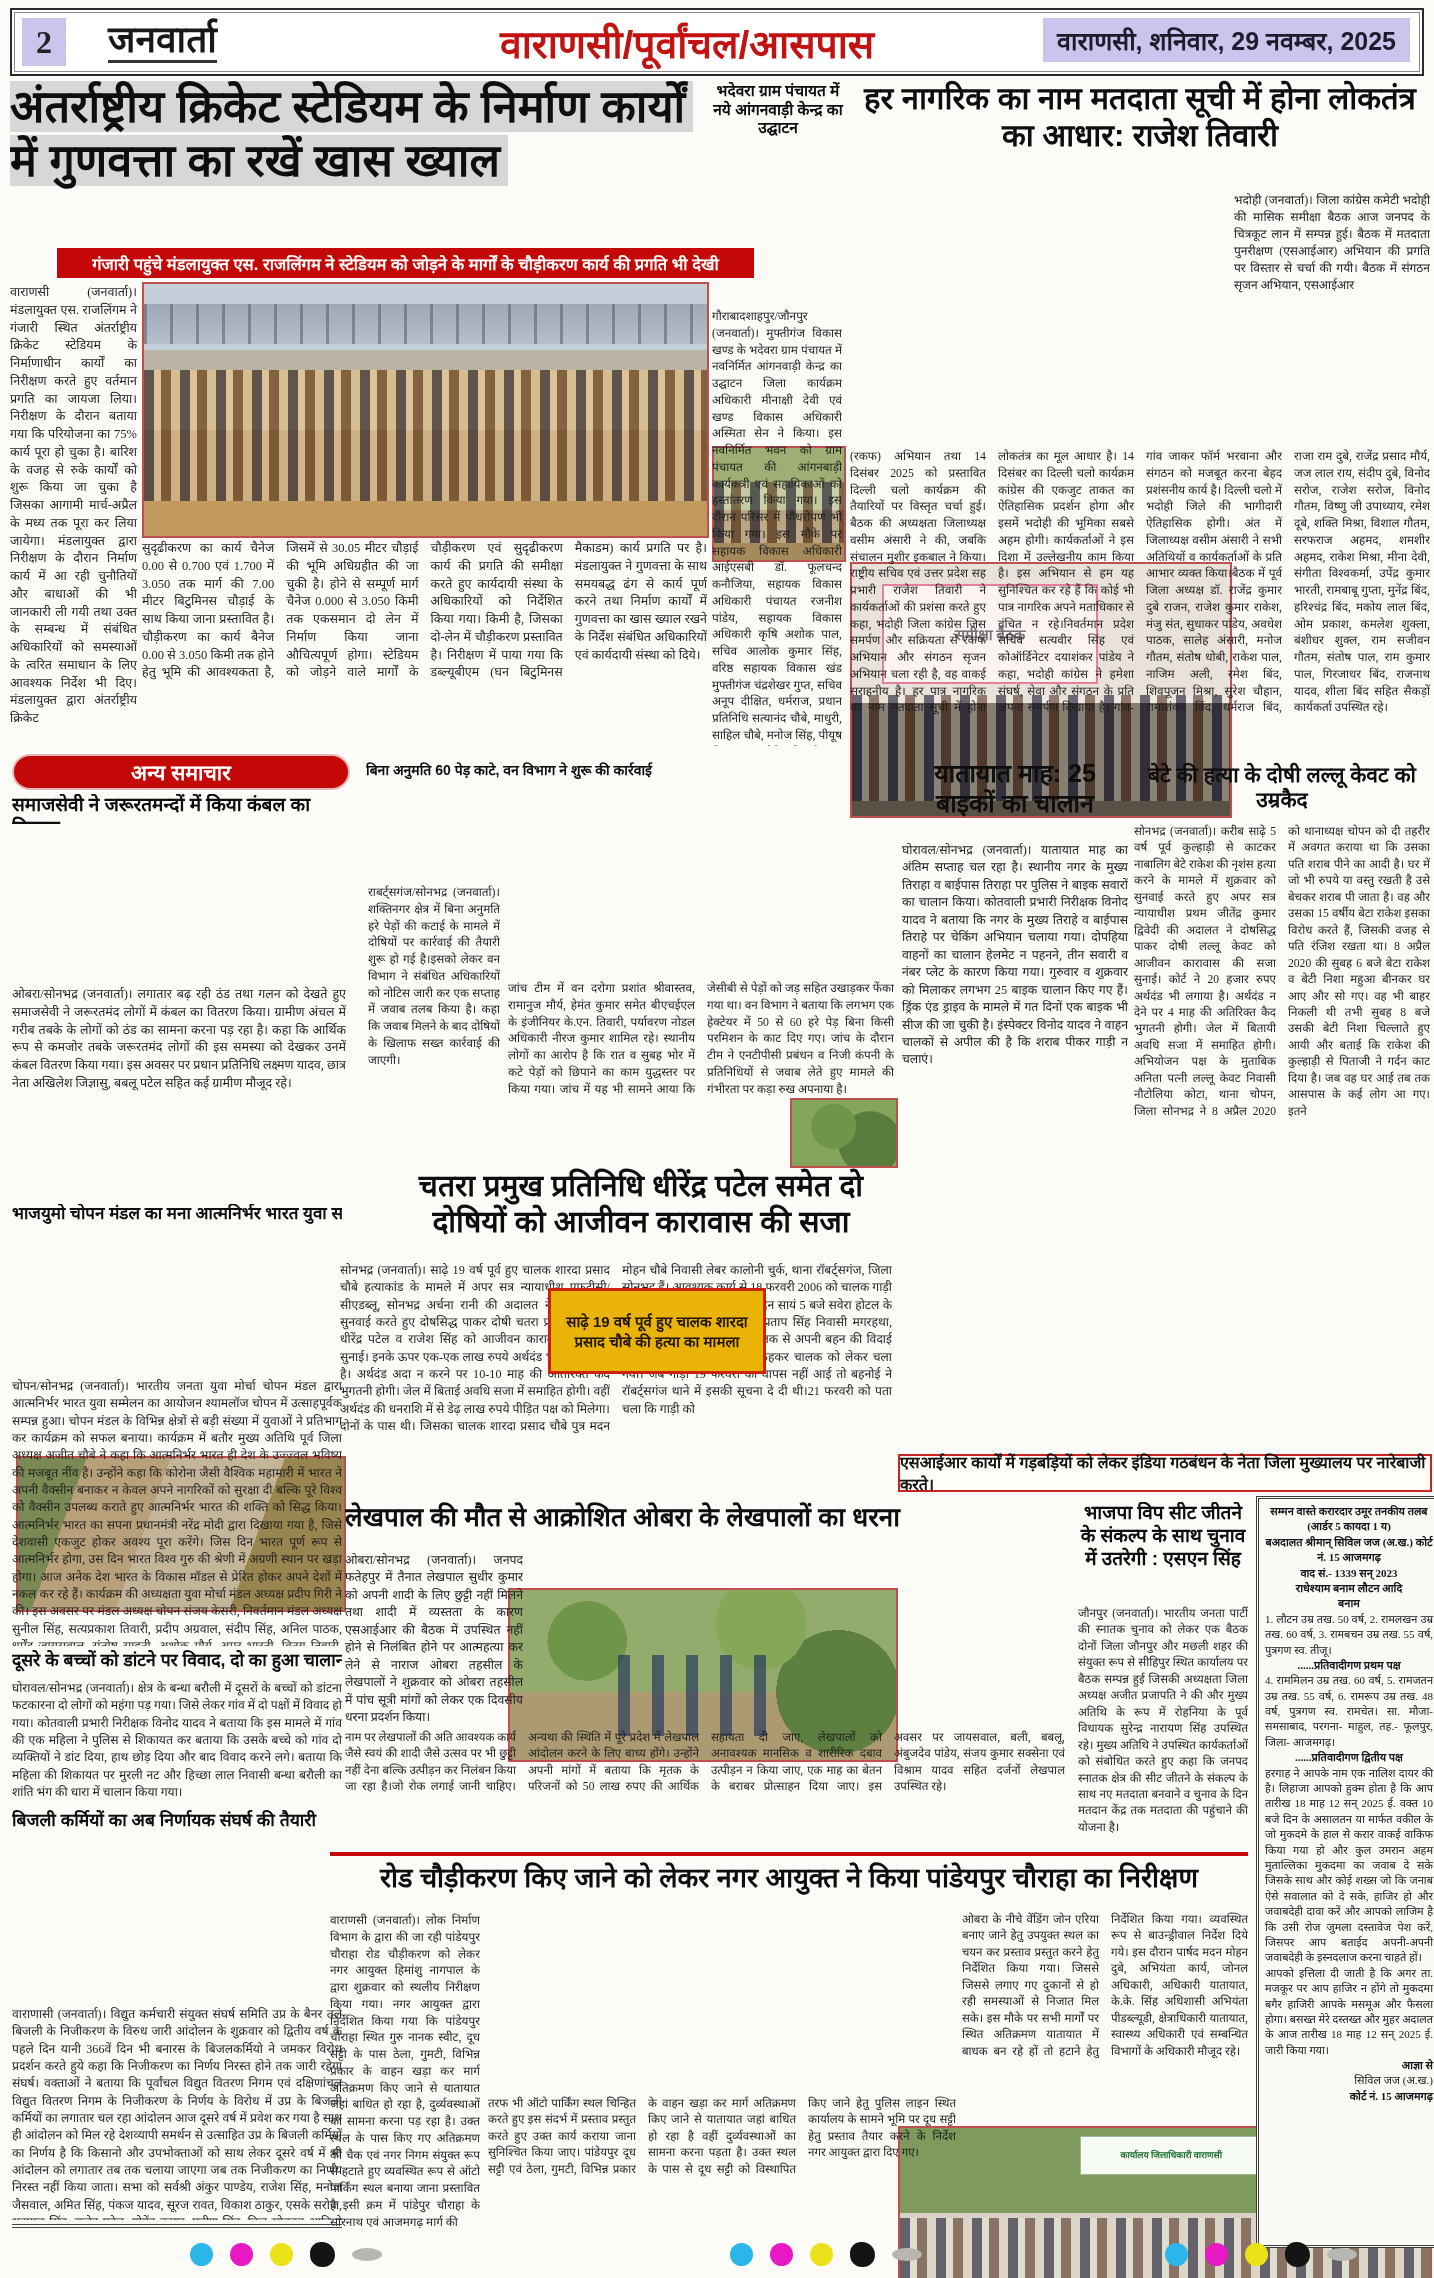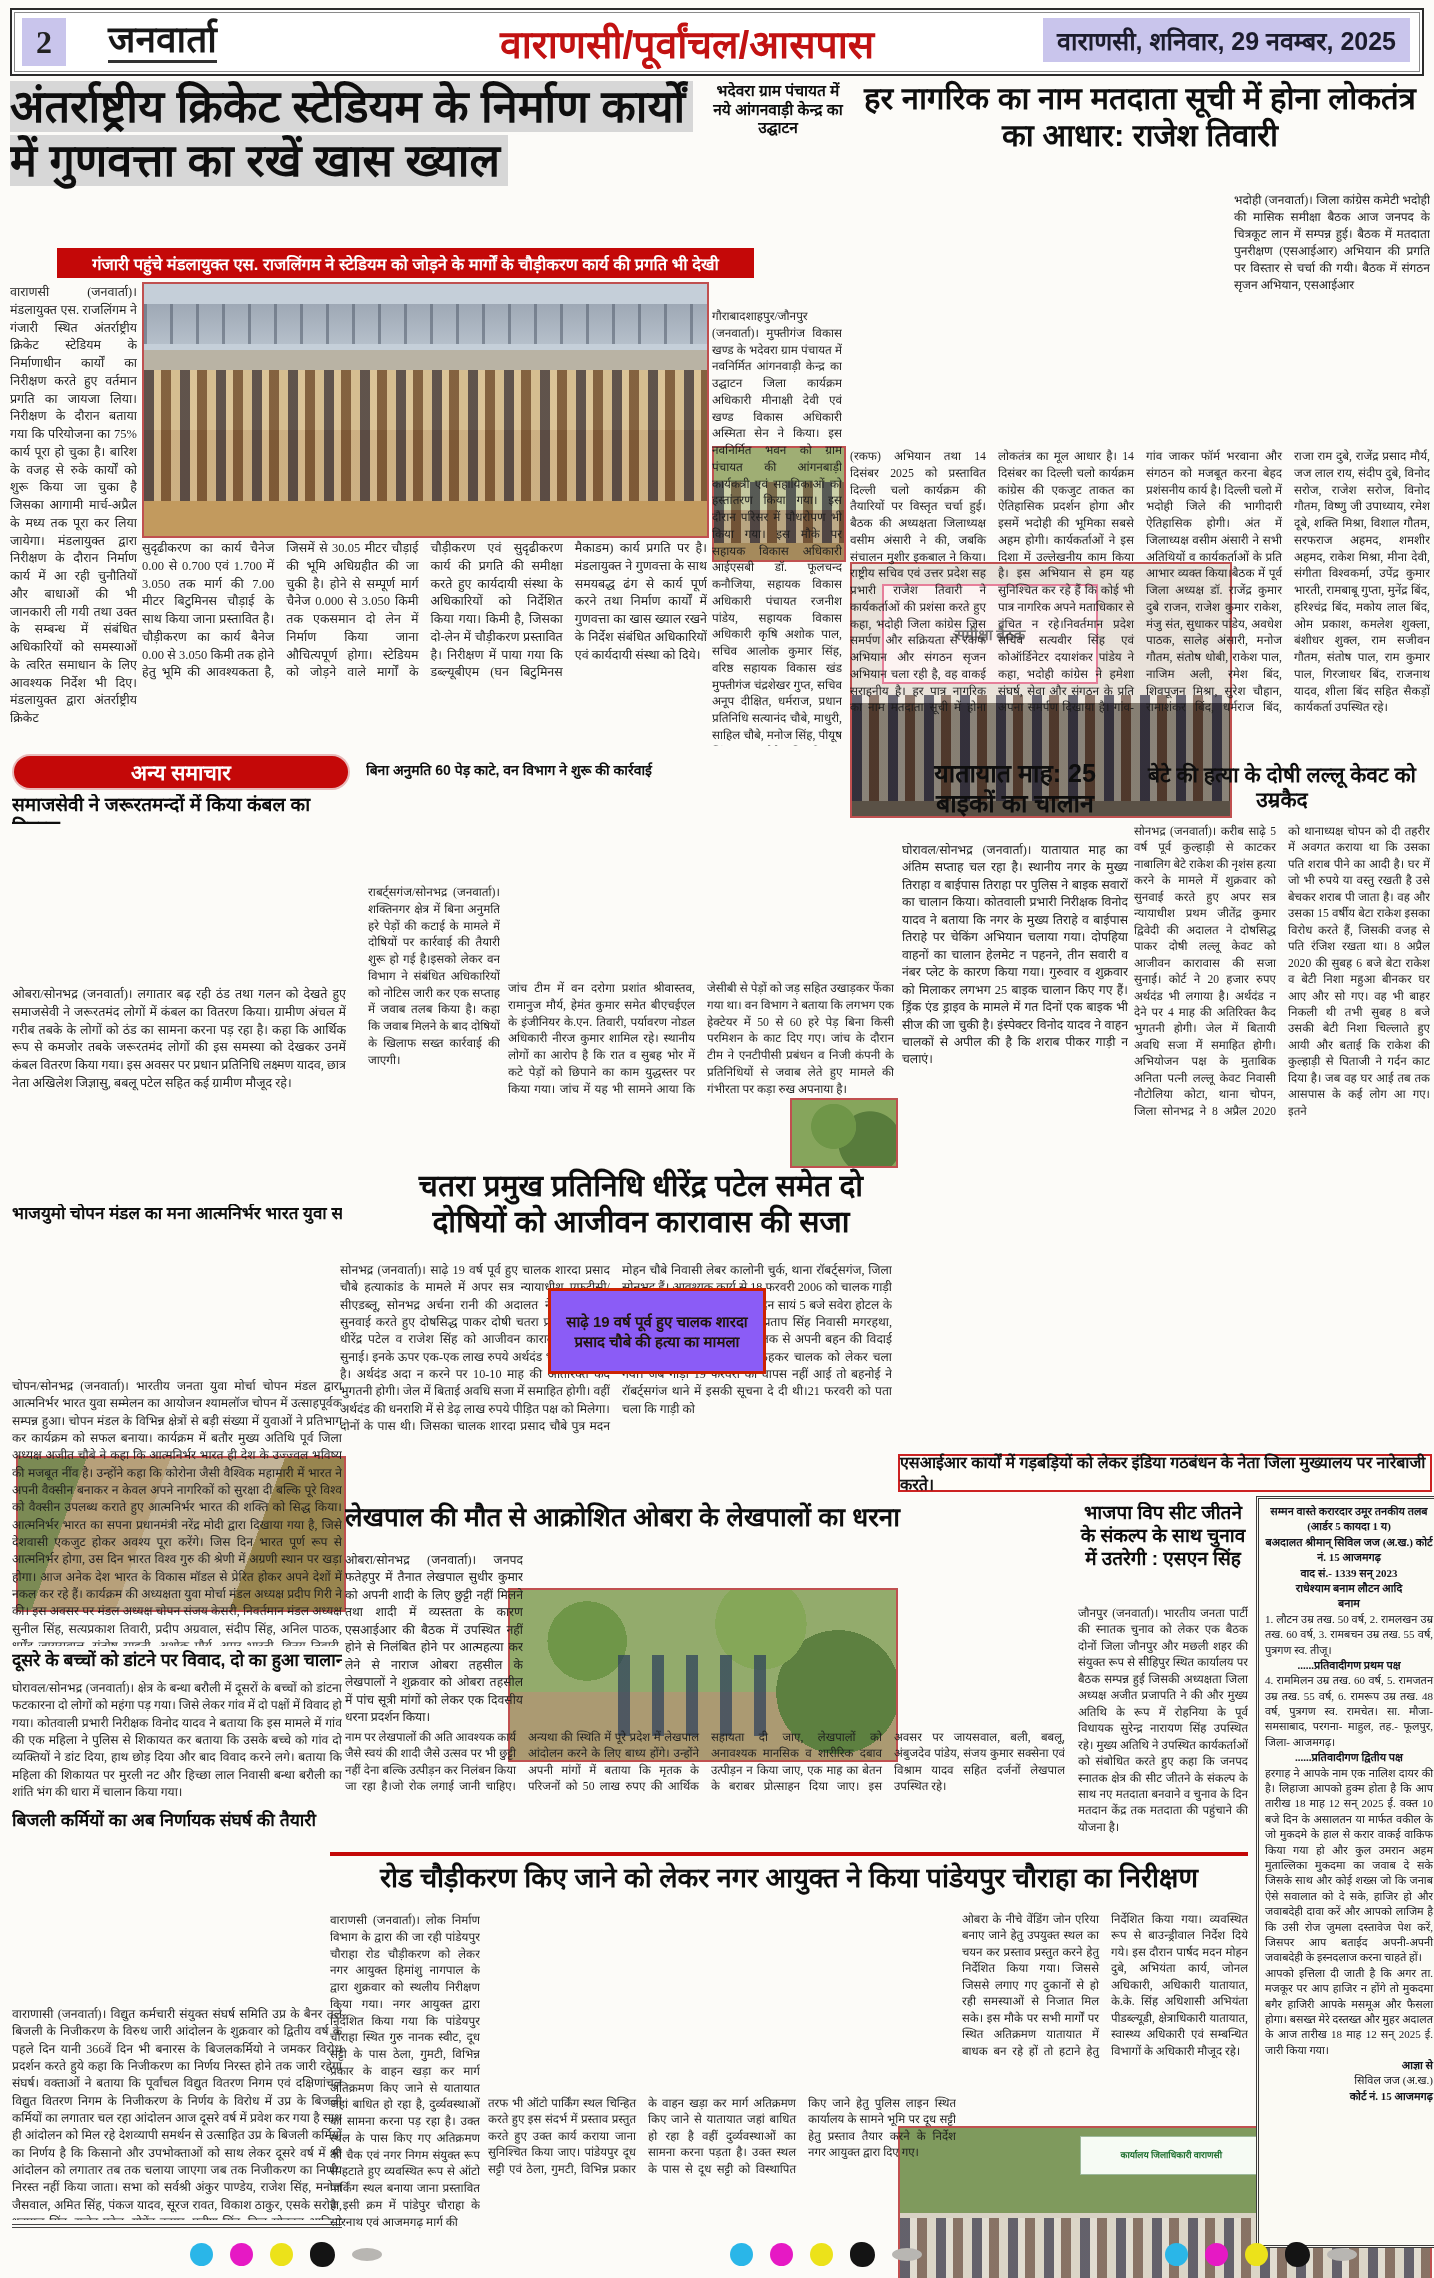--- a/index.html
+++ b/index.html
@@ -26,21 +26,21 @@
   #datebox{position:absolute;right:12px;top:8px;height:44px;padding:0 14px;display:flex;align-items:center;
            font-size:25px;font-weight:800;color:#1c1c2c;font-family:"Liberation Sans",sans-serif;}
   
   .redstrip{background:#c40808;color:#fff;font-weight:700;font-family:"Liberation Sans",sans-serif;
             display:flex;align-items:center;justify-content:center;margin-left:47px;}
   .pill{background:#c40808;color:#fff;font-weight:800;border-radius:18px;display:flex;align-items:center;
         justify-content:center;font-family:"Liberation Sans",sans-serif;box-shadow:0 0 0 2px #e8b9b9;}
   .tanbox{background:#f2e2ba;border-top:4px solid #cc2403;border-bottom:4px solid #cc2403;
           font-weight:700;display:flex;align-items:center;justify-content:center;text-align:center;
           font-family:"Liberation Sans",sans-serif;color:#21160a;}
-  .insetbox{background:#8b5cf6;border:3px solid #cc2403;font-weight:700;display:flex;align-items:center;
+  .insetbox{background:#eab308;border:3px solid #cc2403;font-weight:700;display:flex;align-items:center;
             justify-content:center;text-align:center;font-family:"Liberation Sans",sans-serif;z-index:3;color:#21160a;}
   .capstrip{border:2px solid #c22;background:#fffdf8;display:flex;align-items:center;justify-content:center;
             font-weight:700;font-family:"Liberation Sans",sans-serif;color:#131313;}
   .noticebox{border:3px double #3a3a3a;background:#fbfaf4;padding:5px 6px;font-size:11px;line-height:1.4;
              text-align:justify;overflow:hidden;color:#15151d;}
   .noticebox .c{text-align:center;font-weight:700;}
   .endrule{border-top:4px double #444;}
   .mainhl span{background:#d7d7d7;box-shadow:8px 0 0 #d7d7d7,-8px 0 0 #d7d7d7;
                -webkit-box-decoration-break:clone;box-decoration-break:clone;}
   

